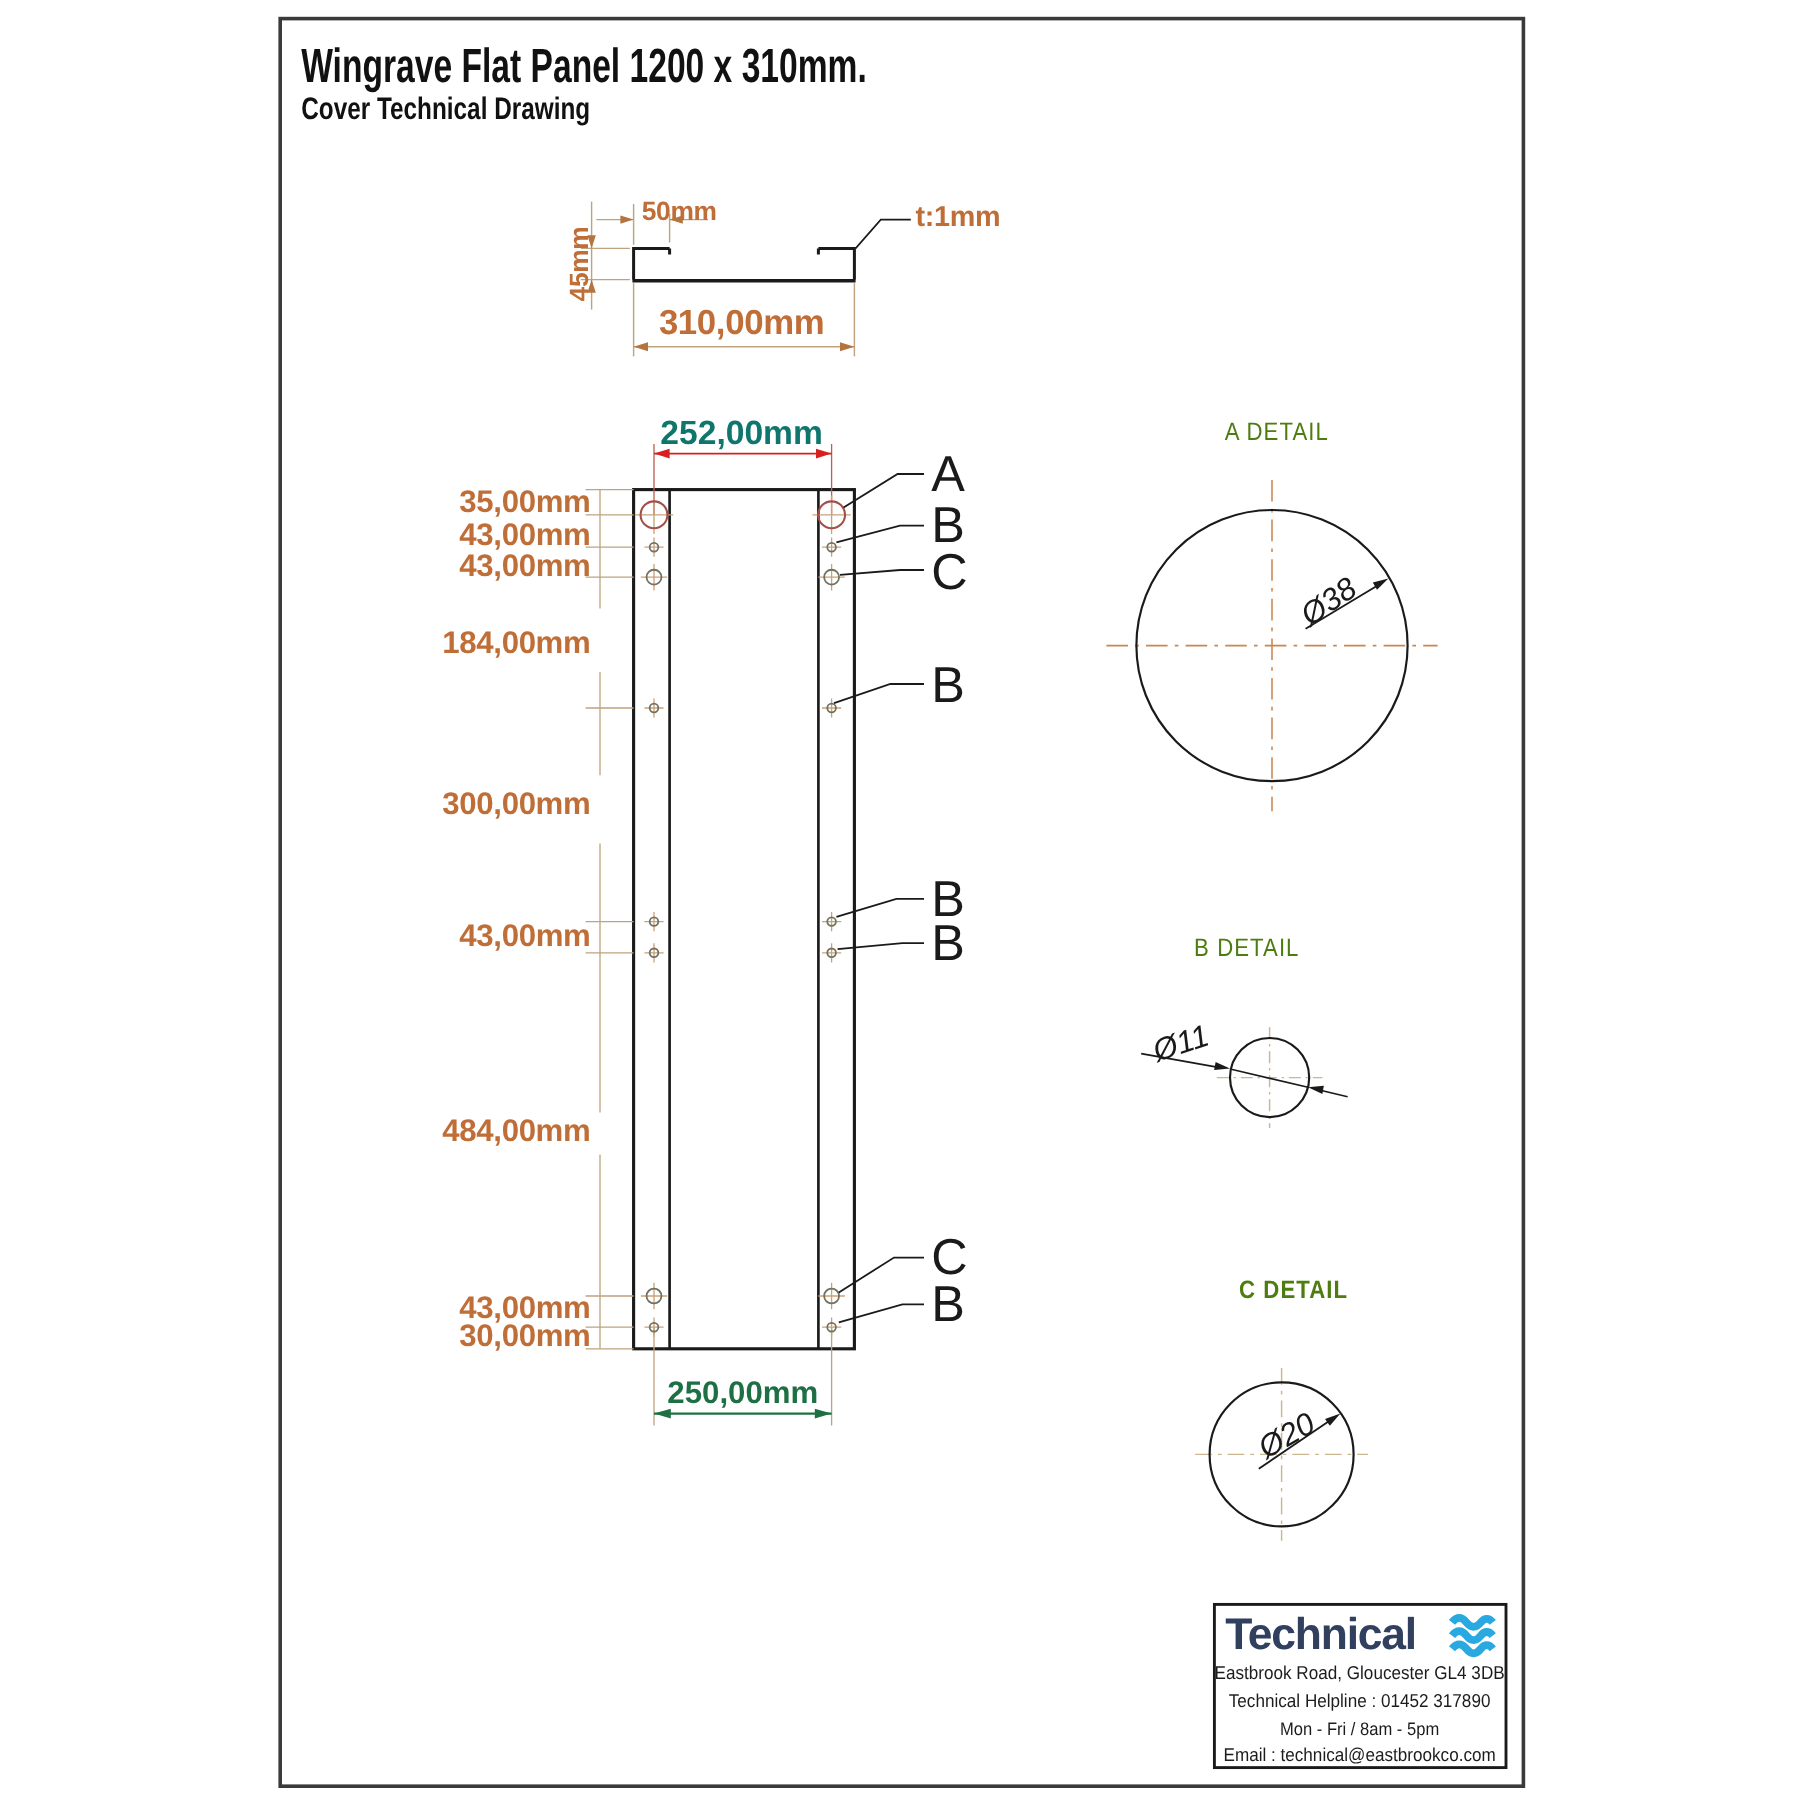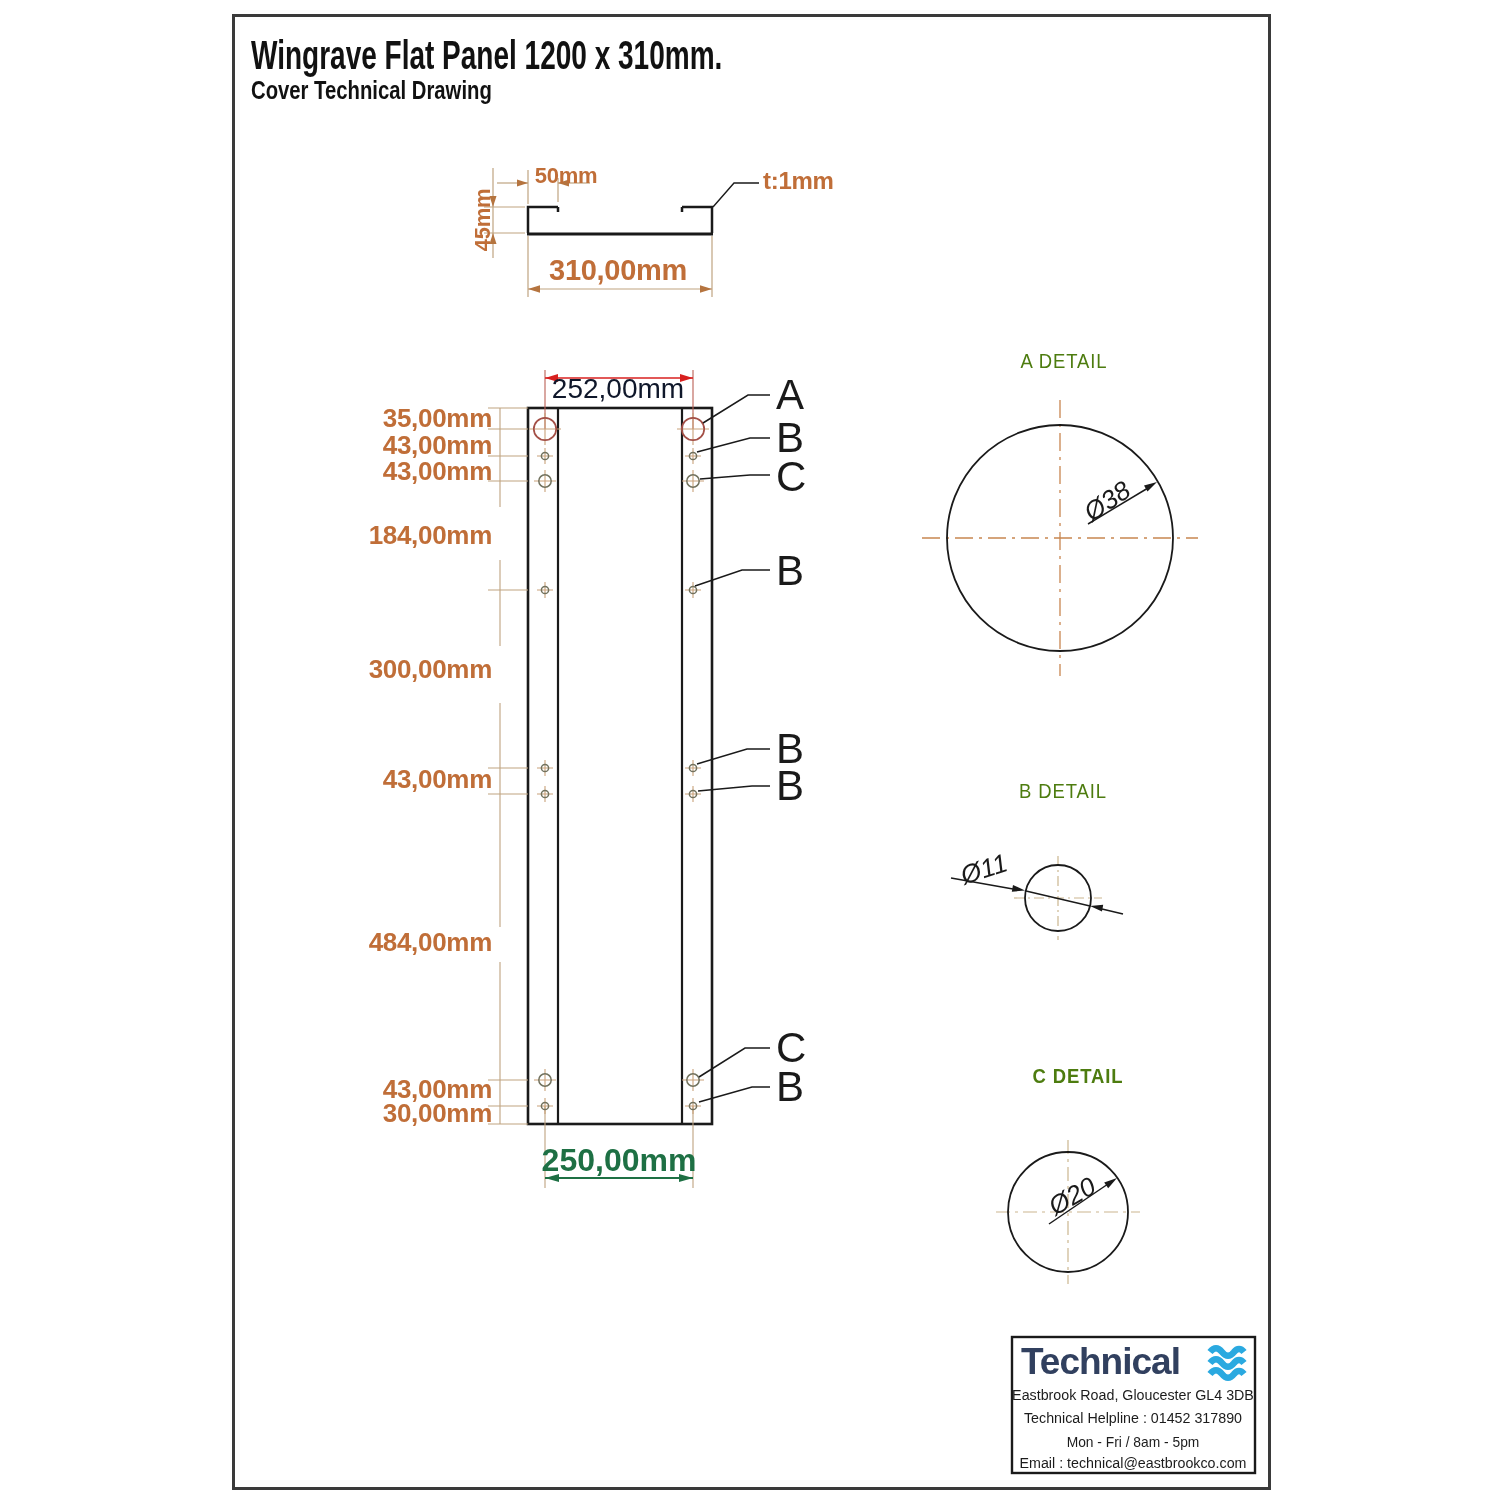--- a/index.html
+++ b/index.html
@@ -9,21 +9,21 @@
          border:3px solid #3a3a3a;background:#ffffff;}
   svg{position:absolute;left:0;top:0;}
   .lbl{position:absolute;white-space:nowrap;line-height:1;}
   .ctr{transform:translate(-50%,-50%);}
   .cond{display:inline-block;transform-origin:center;}
   .title-main{left:251px;top:35px;font-size:40px;font-weight:bold;color:#111;}
   .title-main .cond{transform:scaleX(0.70);transform-origin:left top;}
   .title-sub{left:251px;top:77px;font-size:26px;font-weight:bold;color:#111;}
   .title-sub .cond{transform:scaleX(0.78);transform-origin:left top;}
   .dim-o{color:#c06e38;font-weight:bold;letter-spacing:-0.3px;}
-  .dim-red{color:#0f172a;font-weight:normal;margin-top:28px;}
+  .dim-red{color:#0f766e;font-weight:bold;}
   .dim-green{color:#1e7044;font-weight:bold;}
   .ldim{font-size:26px;text-align:right;transform:translate(-100%,-50%);letter-spacing:-0.3px;}
   .holelbl{font-size:42px;color:#1a1a1a;transform:translate(0,-50%);}
   .dtitle{font-size:21px;color:#4d7c0f;letter-spacing:1px;}
   .dtitle .cond{transform:scaleX(0.88);}
   .diam{font-size:26px;font-style:italic;color:#1a1a1a;}
   .brand{left:1021px;top:1343px;font-size:37px;font-weight:bold;color:#31405f;letter-spacing:-1px;}
   .info{color:#1c1c1c;transform:translate(-50%,-50%) scaleX(0.92);}
 </style>
 </head>
@@ -170,21 +170,21 @@
 
   <div class="lbl title-main"><span class="cond">Wingrave Flat Panel 1200 x 310mm.</span></div>
   <div class="lbl title-sub"><span class="cond">Cover Technical Drawing</span></div>
 
   <div class="lbl ctr dim-o" style="left:566px;top:176px;font-size:22px;">50mm</div>
   <div class="lbl dim-o" style="left:483px;top:220px;font-size:22px;transform:translate(-50%,-50%) rotate(-90deg);">45mm</div>
   <div class="lbl dim-o" style="left:763px;top:169px;font-size:24px;">t:1mm</div>
   <div class="lbl ctr dim-o" style="left:618px;top:270px;font-size:29px;">310,00mm</div>
 
   <div class="lbl ctr dim-red" style="left:618px;top:361px;font-size:28px;">252,00mm</div>
-  <div class="lbl ctr dim-green" style="left:619px;top:1160px;font-size:32px;">250,00mm</div>
+  <div class="lbl ctr dim-green" style="left:619px;top:1160px;font-size:26px;">250,00mm</div>
 
   <div class="lbl ldim dim-o" style="left:492px;top:418px;">35,00mm</div>
   <div class="lbl ldim dim-o" style="left:492px;top:445px;">43,00mm</div>
   <div class="lbl ldim dim-o" style="left:492px;top:471px;">43,00mm</div>
   <div class="lbl ldim dim-o" style="left:492px;top:535px;">184,00mm</div>
   <div class="lbl ldim dim-o" style="left:492px;top:669px;">300,00mm</div>
   <div class="lbl ldim dim-o" style="left:492px;top:779px;">43,00mm</div>
   <div class="lbl ldim dim-o" style="left:492px;top:942px;">484,00mm</div>
   <div class="lbl ldim dim-o" style="left:492px;top:1089px;">43,00mm</div>
   <div class="lbl ldim dim-o" style="left:492px;top:1113px;">30,00mm</div>
@@ -192,21 +192,21 @@
   <div class="lbl holelbl" style="left:776px;top:395px;">A</div>
   <div class="lbl holelbl" style="left:776px;top:438px;">B</div>
   <div class="lbl holelbl" style="left:776px;top:477px;">C</div>
   <div class="lbl holelbl" style="left:776px;top:571px;">B</div>
   <div class="lbl holelbl" style="left:776px;top:749px;">B</div>
   <div class="lbl holelbl" style="left:776px;top:786px;">B</div>
   <div class="lbl holelbl" style="left:776px;top:1048px;">C</div>
   <div class="lbl holelbl" style="left:776px;top:1087px;">B</div>
 
   <div class="lbl ctr dtitle" style="left:1064px;top:360px;"><span class="cond">A DETAIL</span></div>
-  <div class="lbl ctr dtitle" style="left:1063px;top:790px;"><span class="cond">B DETAIL</span></div>
+  <div class="lbl ctr dtitle" style="left:1039px;top:790px;"><span class="cond">B DETAIL</span></div>
   <div class="lbl ctr dtitle" style="left:1078px;top:1075px;font-weight:bold;"><span class="cond">C DETAIL</span></div>
 
   <div class="lbl diam" style="left:1107px;top:501px;transform:translate(-50%,-50%) rotate(-34deg);">Ø38</div>
   <div class="lbl diam" style="left:984px;top:869px;transform:translate(-50%,-50%) rotate(-18deg);">Ø11</div>
   <div class="lbl diam" style="left:1072px;top:1196px;transform:translate(-50%,-50%) rotate(-30deg);">Ø20</div>
 
   <div class="lbl brand">Technical</div>
   <div class="lbl info" style="left:1133px;top:1395px;font-size:15.5px;">Eastbrook Road, Gloucester GL4 3DB</div>
   <div class="lbl info" style="left:1133px;top:1418px;font-size:15.5px;">Technical Helpline : 01452 317890</div>
   <div class="lbl info" style="left:1133px;top:1441px;font-size:15px;">Mon - Fri / 8am - 5pm</div>

